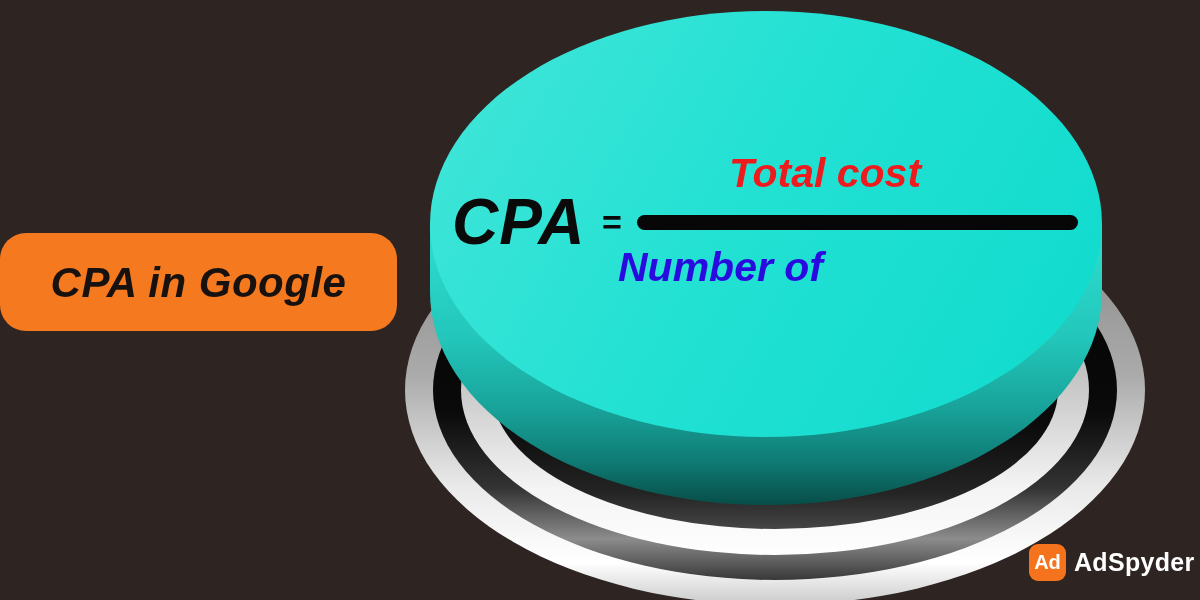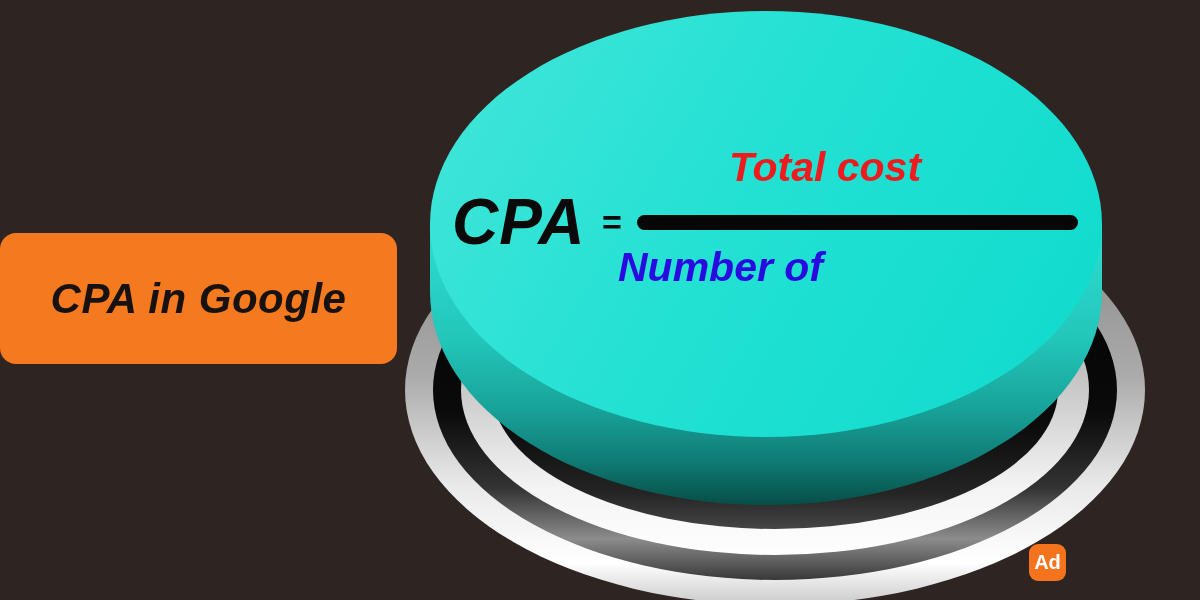--- a/index.html
+++ b/index.html
@@ -7,22 +7,22 @@
     position:relative;
     width:1200px;height:600px;
     background:#2e2421;
     overflow:hidden;
     font-family:"Liberation Sans",sans-serif;
   }
   .stage svg{position:absolute;left:0;top:0;}
 
   
   .title-card{
-    position:absolute;left:0;top:233px;width:397px;height:131px;
-    border-radius:16px;
+    position:absolute;left:0;top:233px;width:397px;height:98px;
+    border-radius:26px;
     display:flex;flex-direction:column;align-items:center;justify-content:center;
     text-align:center;
   }
   .title-card .line{
     font-weight:bold;font-style:italic;
     font-size:42px;line-height:57px;
     letter-spacing:.5px;
   }
 
   
@@ -33,21 +33,21 @@
   }
   .formula-eq{
     position:absolute;left:602px;top:205px;
     font-size:34px;line-height:34px;font-weight:bold;
   }
   .fraction-bar{
     position:absolute;left:637px;top:215px;width:441px;height:15px;
     border-radius:8px;
   }
   .numerator{
-    position:absolute;left:605px;top:144px;width:440px;
+    position:absolute;left:605px;top:150px;width:440px;
     text-align:center;
     font-size:41px;line-height:46px;font-weight:bold;font-style:italic;
   }
   .denominator{
     position:absolute;left:618px;top:241px;width:440px;
     font-size:41px;line-height:53px;font-weight:bold;font-style:italic;
   }
 
   
   .brand{
@@ -128,15 +128,16 @@
   <div class="formula-lhs" style="color: rgb(10, 10, 10);">CPA</div>
   <div class="formula-eq" style="color: rgb(10, 10, 10);">=</div>
   <div class="numerator" style="color: rgb(238, 27, 30);">Total cost</div>
   <div class="fraction-bar" style="background-color: rgb(7, 7, 7);"></div>
   <div class="denominator" style="color: rgb(42, 11, 223);">
     <div>Number of</div>
   </div>
 
   <div class="brand">
     <div class="brand-icon" style="background-color: rgb(245, 115, 29);">Ad</div>
+    <div class="brand-name" style="color: rgb(255, 255, 255);">AdSpyder</div>
   </div>
 
 </div>
 
 </body></html>

